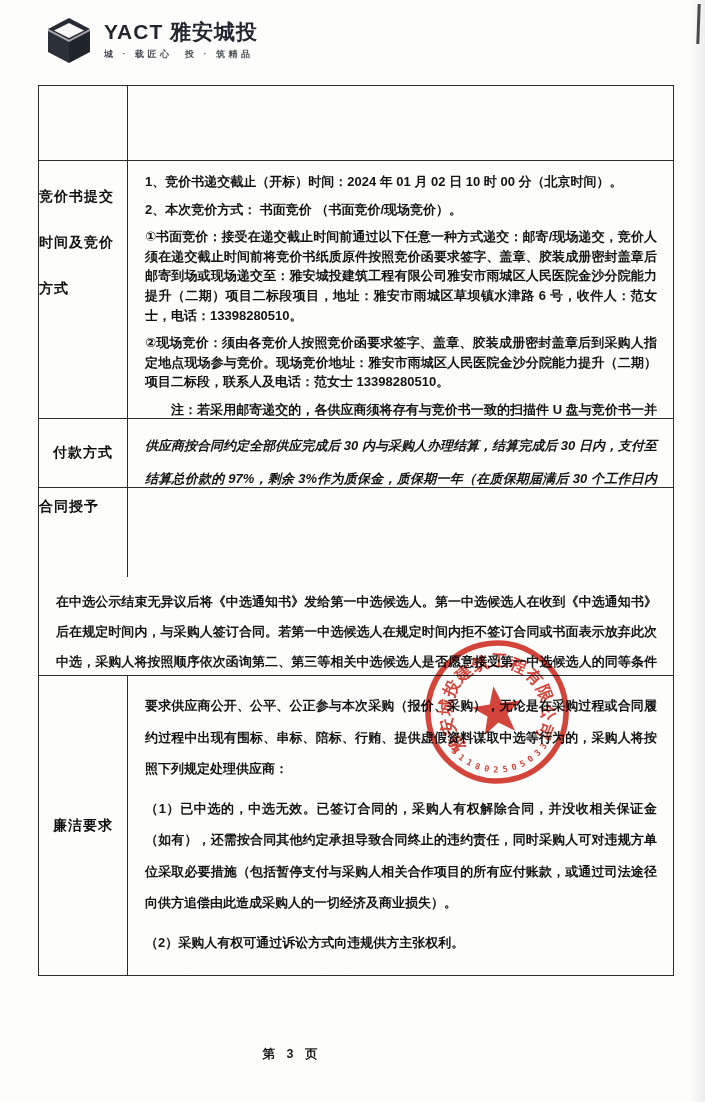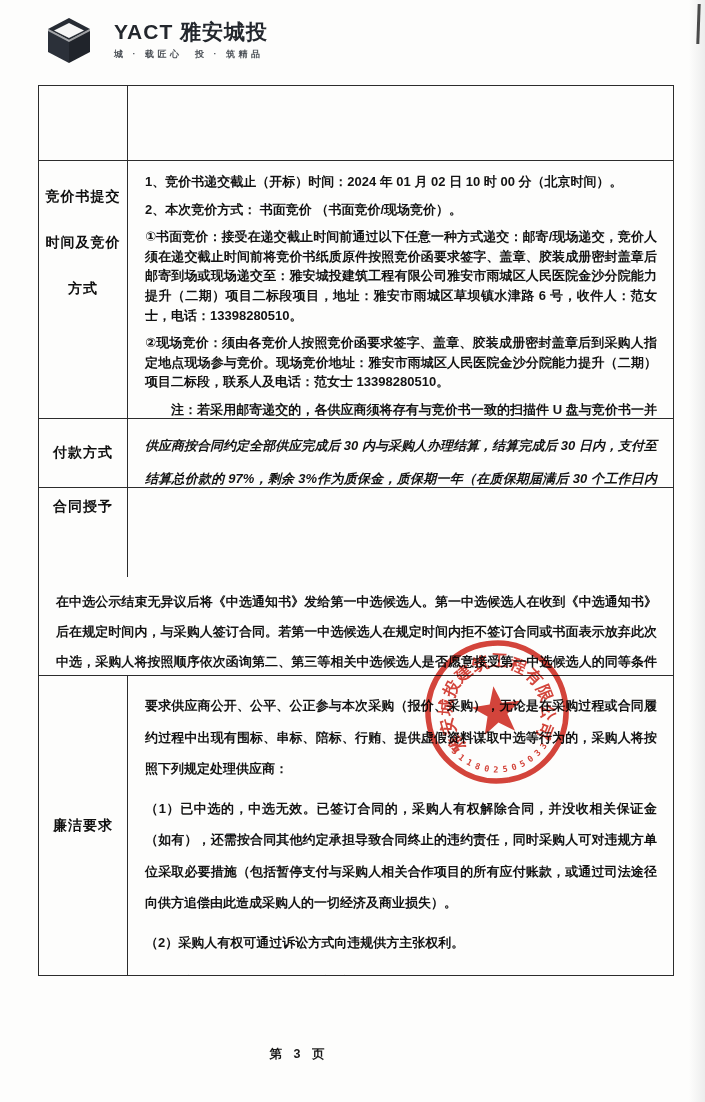--- a/index.html
+++ b/index.html
@@ -11,30 +11,30 @@
   }
   .page{position:absolute;inset:0;}
   
   .edge-shade{position:absolute;top:0;right:0;width:16px;height:1102px;
     background:linear-gradient(to right,rgba(0,0,0,0),rgba(90,95,100,0.10));pointer-events:none;}
   .scan-artifact{position:absolute;left:697px;top:4px;width:3px;height:40px;background:#4a4a4a;transform:rotate(2deg);}
 
   
   .logo{position:absolute;left:44px;top:15px;display:flex;align-items:flex-start;}
   .logo-icon{width:50px;height:50px;}
-  .logo-text{margin-left:20px;padding-top:5px;}
+  .logo-text{margin-left:10px;padding-top:5px;}
   .brand{font-size:21px;font-weight:800;letter-spacing:1px;color:#23272d;line-height:24px;}
   .tagline{margin-top:4px;font-size:9px;letter-spacing:3.5px;color:#4c5157;font-weight:600;}
 
   
   .doc-table{position:absolute;left:38px;top:85px;width:636px;border:1.6px solid #2c2c2c;box-sizing:border-box;background:transparent;}
   .t-row{display:flex;box-sizing:border-box;border-top:1.4px solid #2c2c2c;overflow:hidden;}
   .t-row:first-child{border-top:none;}
   .label-cell{width:89px;flex:0 0 89px;border-right:1.4px solid #2c2c2c;box-sizing:border-box;
-    font-size:14px;font-weight:bold;color:#101010;text-align:center;white-space:pre-line;letter-spacing:1px;}
+    font-size:14px;font-weight:bold;color:#101010;text-align:left;white-space:pre-line;letter-spacing:1px;}
   .content-cell{flex:1;box-sizing:border-box;padding:2px 8px 0 9px;font-size:13px;font-weight:bold;
     color:#131313;text-align:justify;overflow:hidden;}
   .content-cell p{margin:8px;}
   .u{text-underline-offset:3px;}
   .indent{text-indent:2em;}
 
   .row-blank{height:74px;}
   .row-bid{height:258px;}
   .row-pay{height:69px;}
   .row-award{height:188px;flex-direction:column;}
@@ -50,21 +50,21 @@
   .row-integrity .content-cell{line-height:31.5px;padding-top:6px;}
   .row-bid .content-cell p.note{margin-top:2px;}
 
   
   .stamp{position:absolute;left:417px;top:632px;width:160px;height:160px;
     mix-blend-mode:multiply;opacity:0.88;}
   .stamp-char{font-size:16.5px;font-weight:bold;font-family:"Liberation Sans","DejaVu Sans",sans-serif;}
   .stamp-digit{font-size:8.5px;font-weight:bold;font-family:"DejaVu Sans Mono",monospace;}
 
   
-  .footer{position:absolute;left:11px;top:1046px;width:576px;text-align:center;
+  .footer{position:absolute;left:4px;top:1046px;width:576px;text-align:center;
     font-size:12.5px;font-weight:bold;letter-spacing:4px;color:#1a1a1a;}
 </style>
 </head>
 <body>
 
 <div class="page">
 
   <div class="logo">
     <svg class="logo-icon" viewBox="0 0 50 50">
       <polygon points="25,3 46,14 25,25 4,14" fill="#272c34"></polygon>

